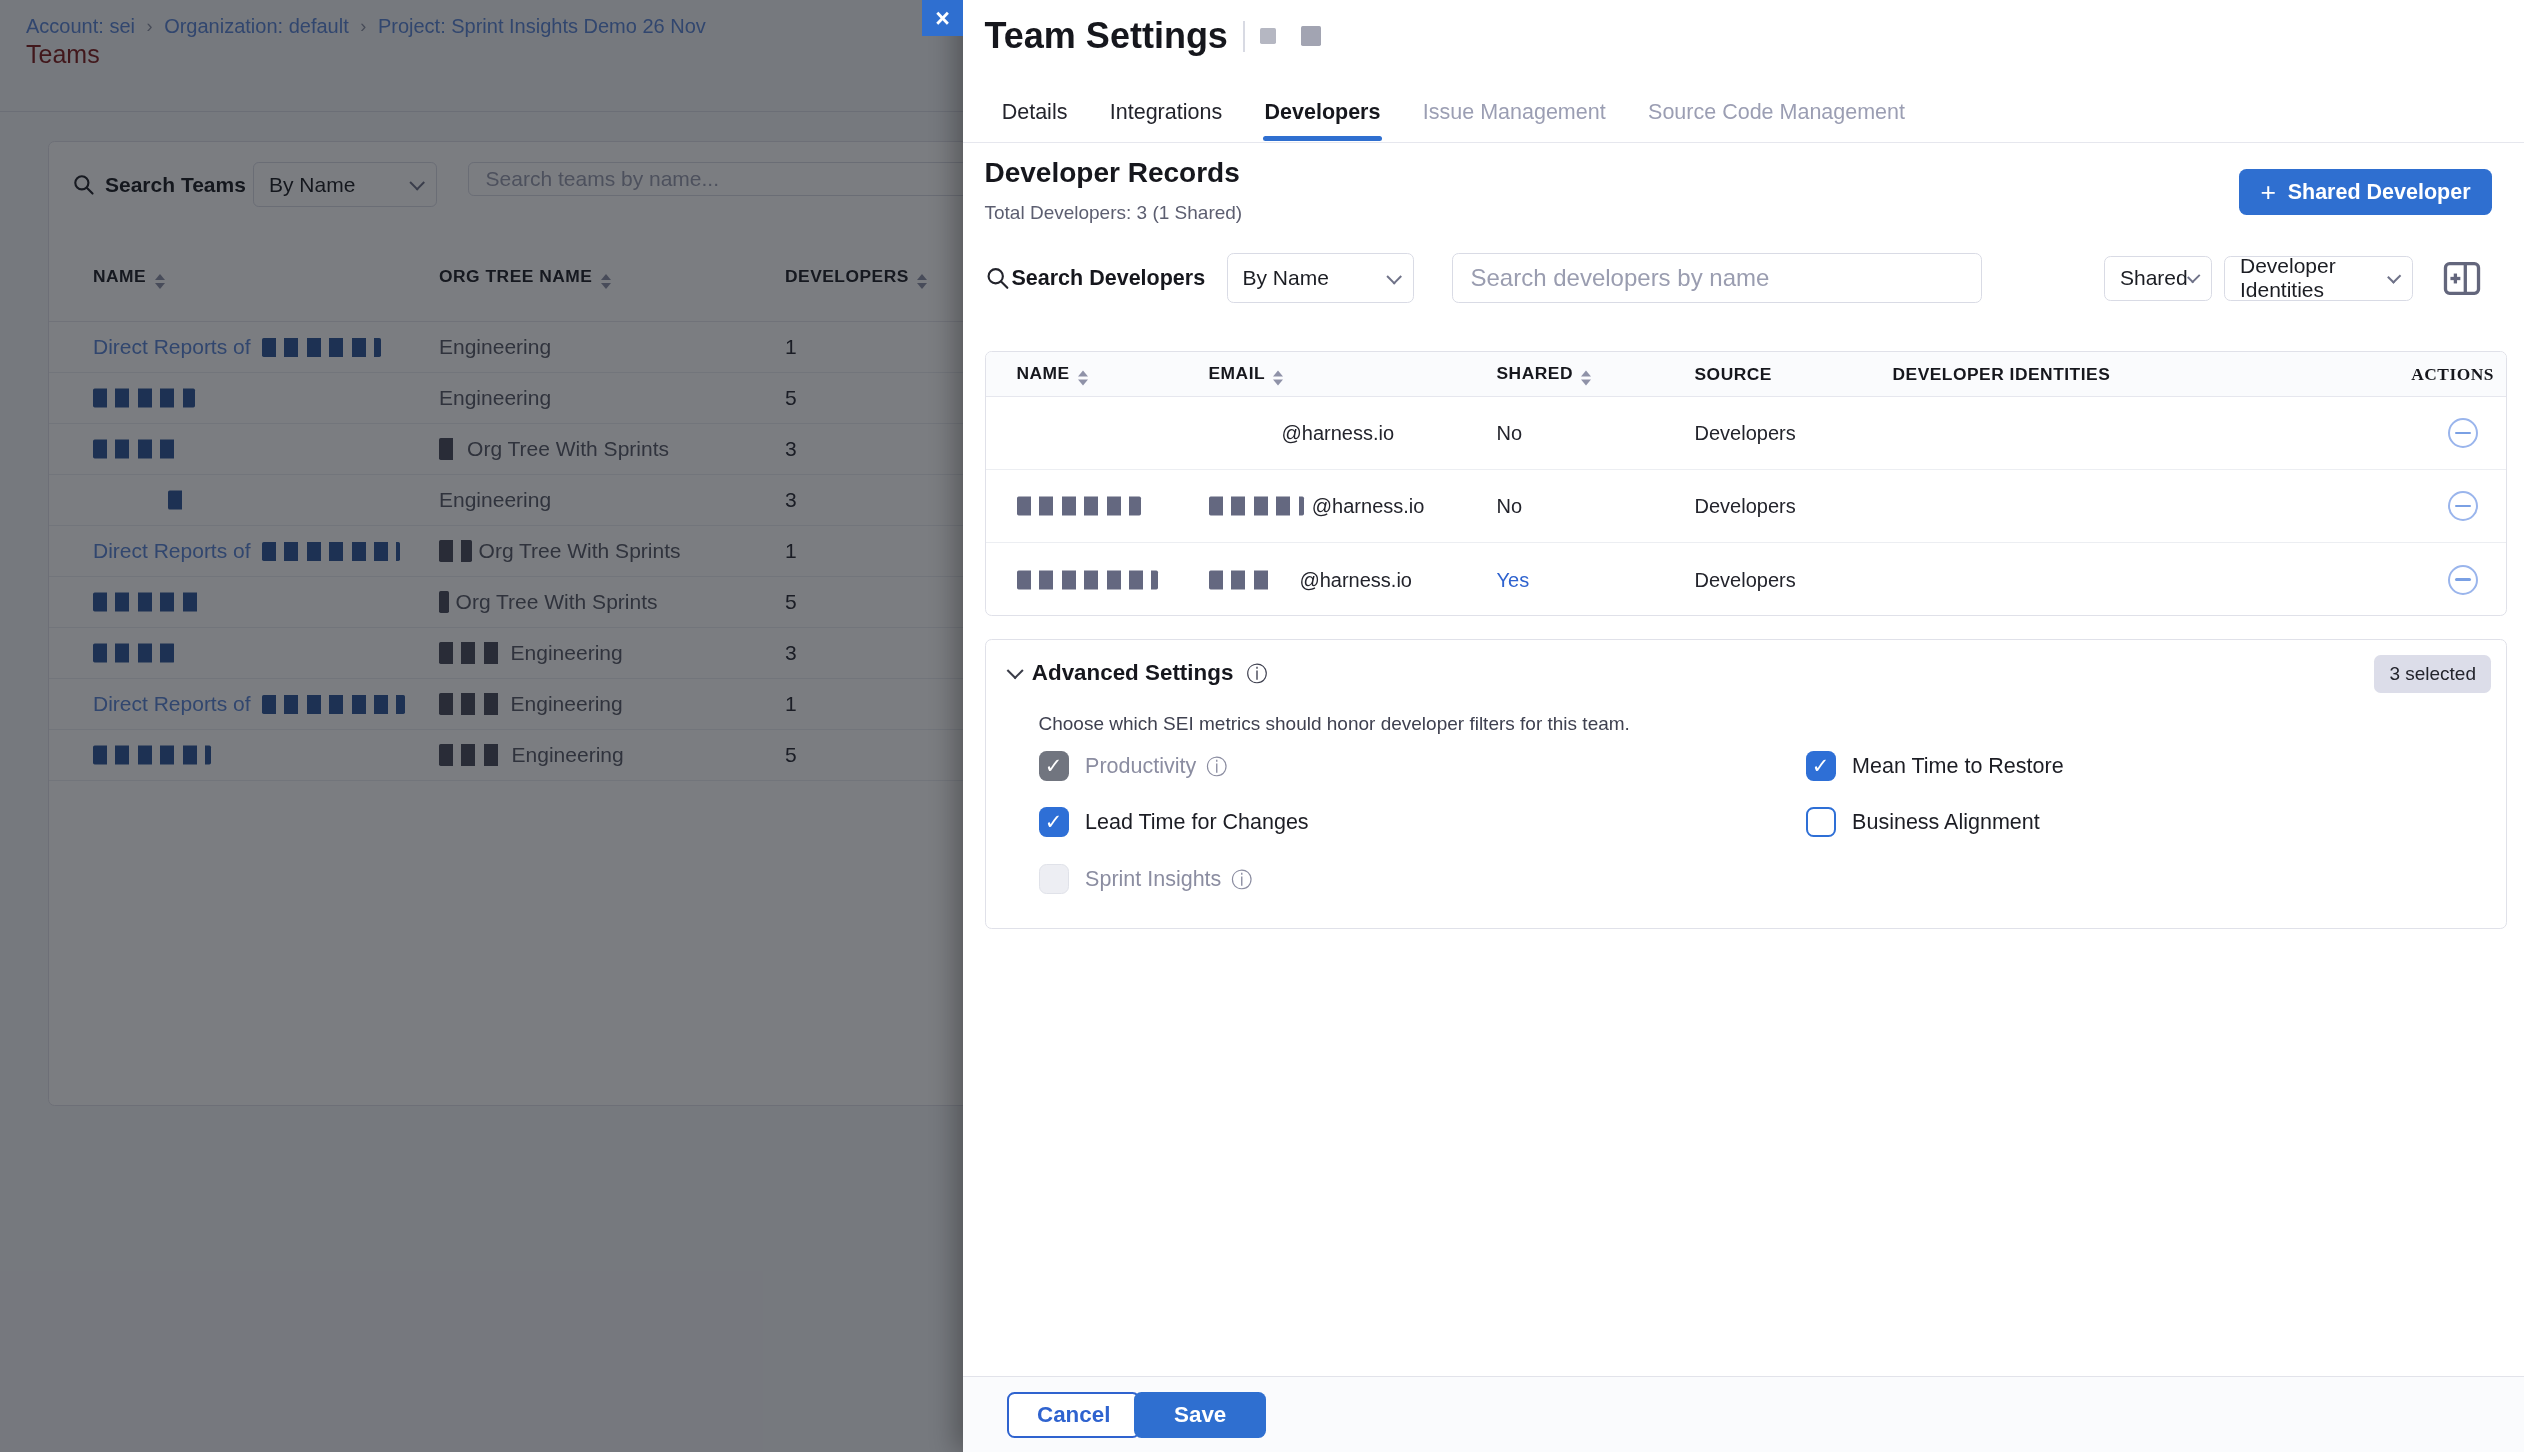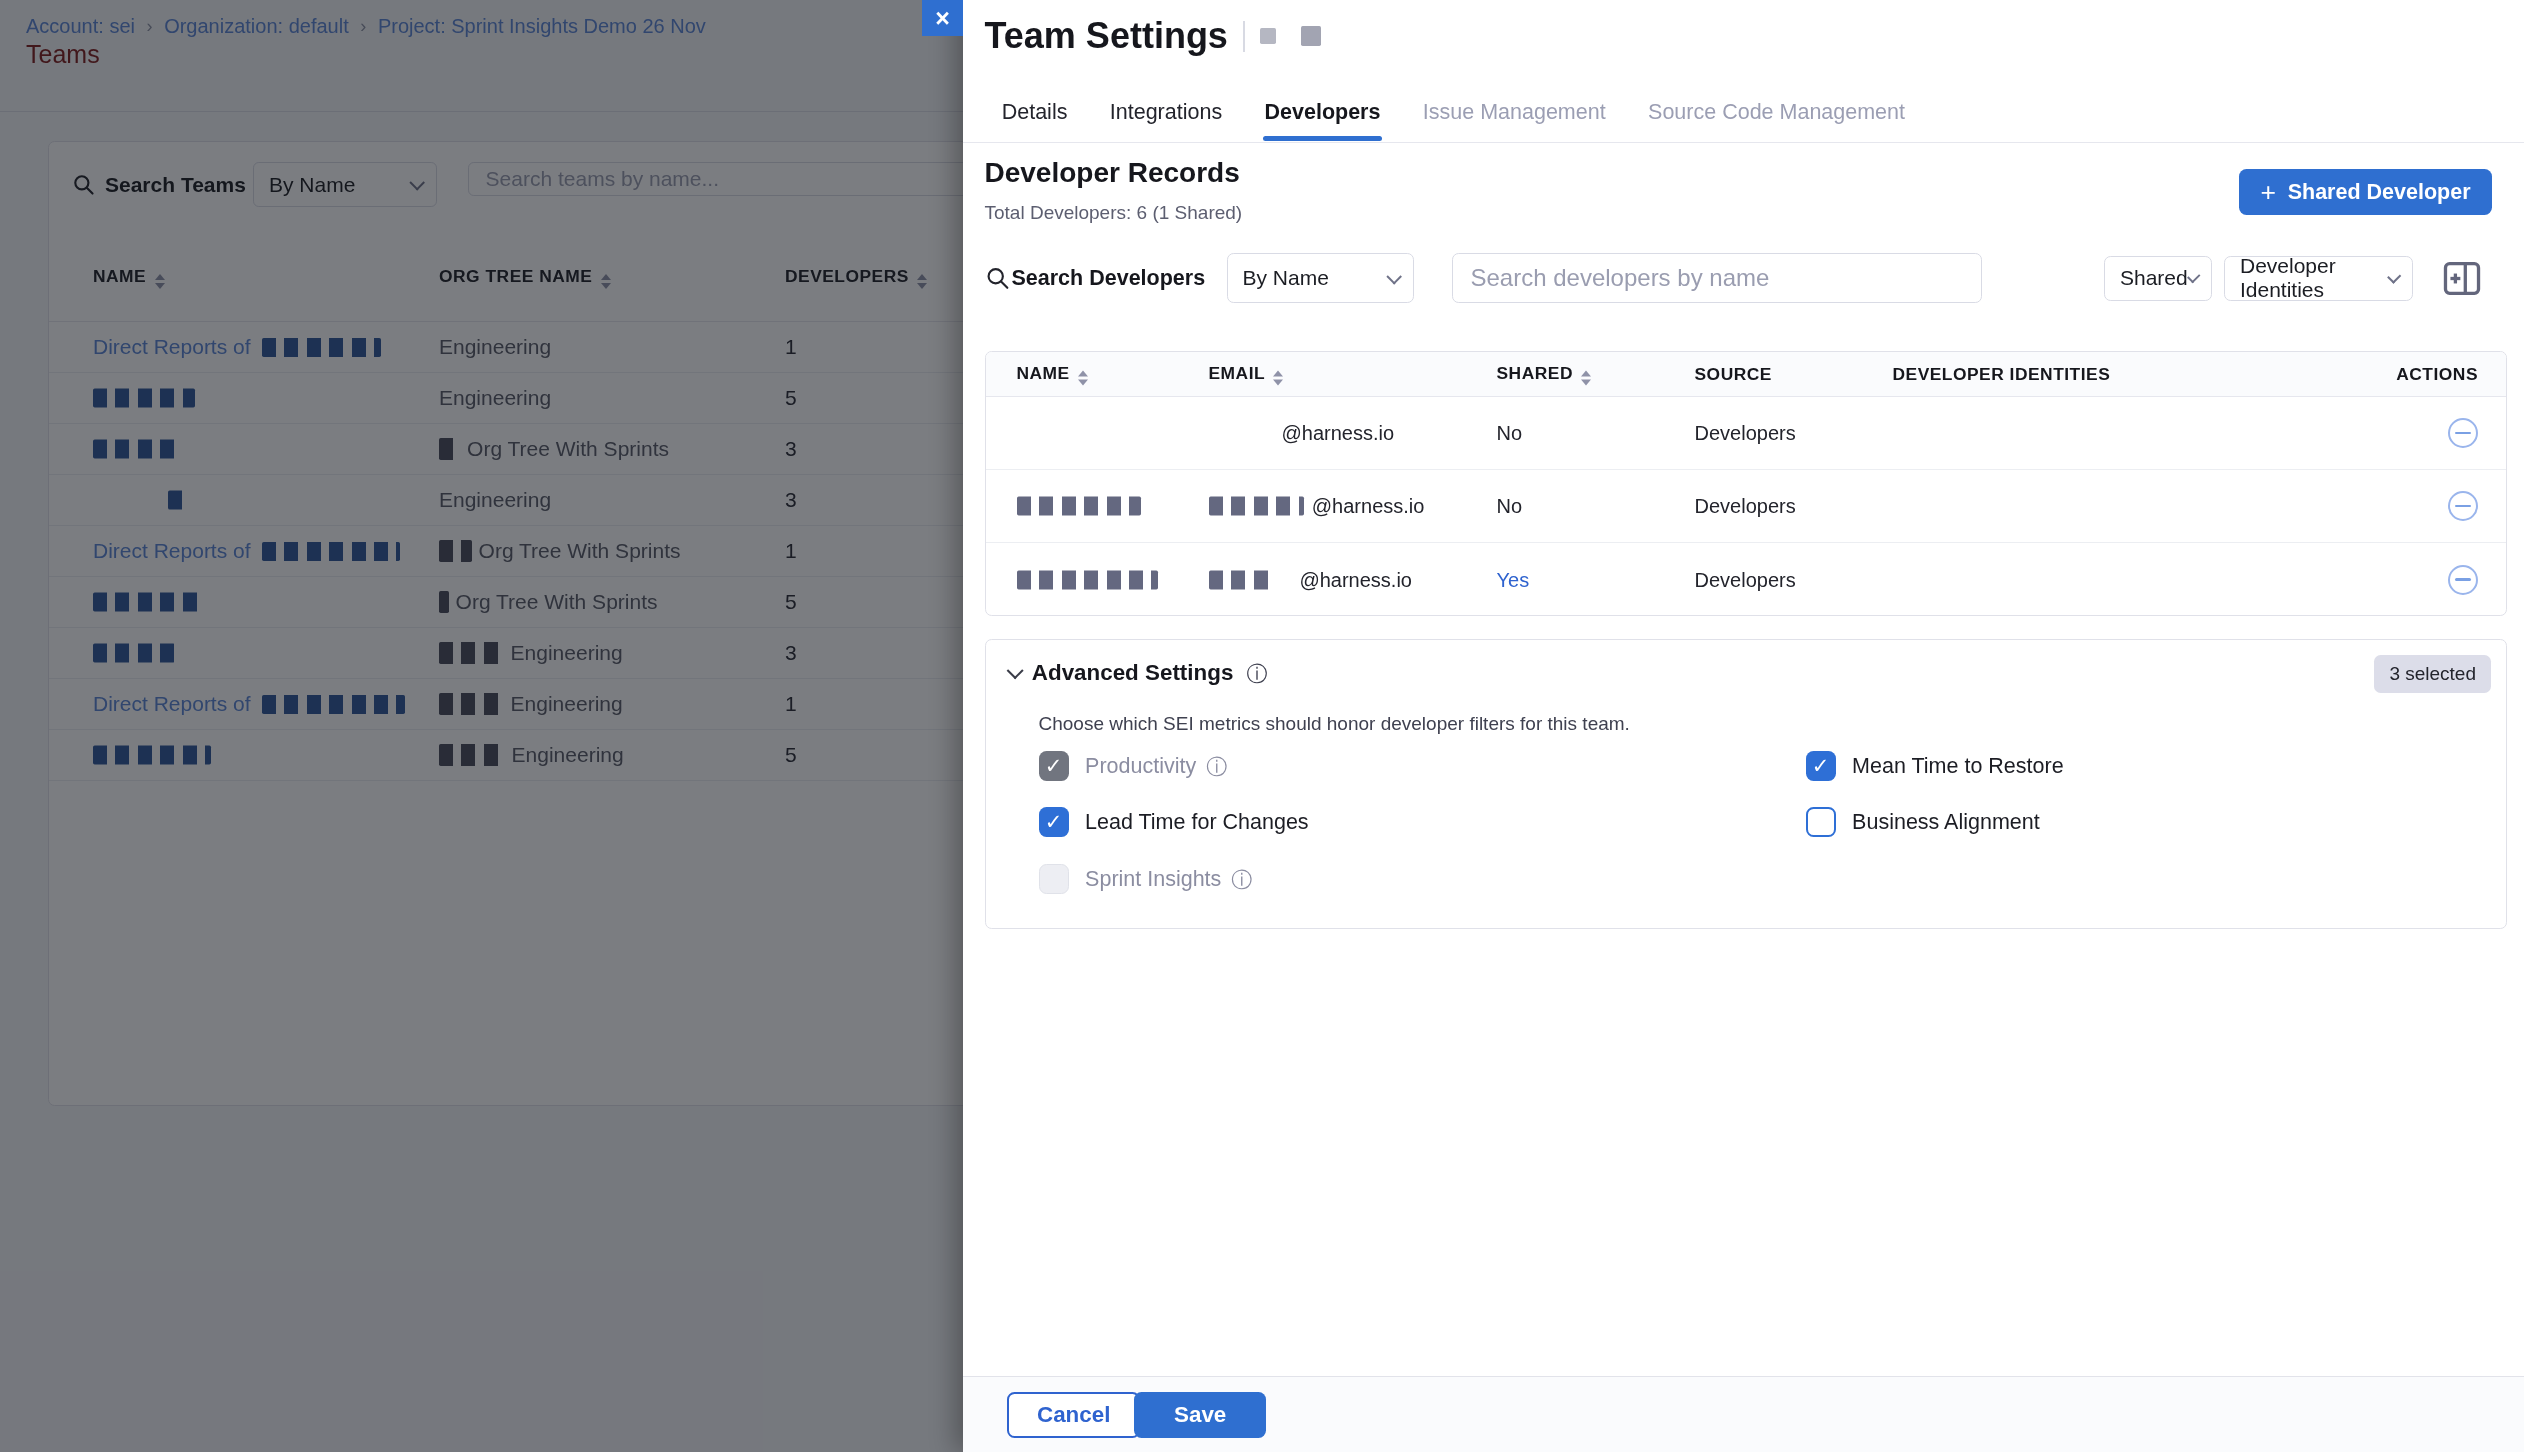--- a/index.html
+++ b/index.html
@@ -267,21 +267,21 @@
 
     <div class="tabs">
         <span class="tab">Details</span>
         <span class="tab">Integrations</span>
         <span class="tab active">Developers</span>
         <span class="tab disabled">Issue Management</span>
         <span class="tab disabled">Source Code Management</span>
       </div>
 
     <div class="sec-title">Developer Records</div>
-    <div class="sec-sub">Total Developers: 6 (1 Shared)</div>
+    <div class="sec-sub">Total Developers: 3 (1 Shared)</div>
     <button class="add-btn">
       <span class="plus">+</span>
       <span>Shared Developer</span>
     </button>
 
     <div class="d-search-row">
       <svg class="ds-mag" width="25" height="25" viewBox="0 0 28 28">
           <circle cx="12" cy="12" r="8" fill="none" stroke="#23242c" stroke-width="2.4"></circle>
           <line x1="18" y1="18" x2="25" y2="25" stroke="#23242c" stroke-width="2.4" stroke-linecap="round"></line>
         </svg>
@@ -316,21 +316,21 @@
         <span class="th" style="left:223px;"><span>EMAIL</span><span class="sort">
               <i class="up"></i>
               <i class="dn"></i>
             </span></span>
         <span class="th" style="left:511px;"><span>SHARED</span><span class="sort">
               <i class="up"></i>
               <i class="dn"></i>
             </span></span>
         <span class="th" style="left:709px;">SOURCE</span>
         <span class="th" style="left:907px;">DEVELOPER IDENTITIES</span>
-        <span class="th" style="right:28px;">ACTIONS</span>
+        <span class="th" style="right:12px;font-family:Liberation Serif, serif;">ACTIONS</span>
       </div>
       <div id="dev-rows">
           <div class="d-row">
     <span class="d-cell" style="left:31px;">
       
     </span>
     <span class="d-cell" style="left:223px;">
 
       <span class="em-text" style="margin-left: 73px;">@harness.io</span>
     </span>

